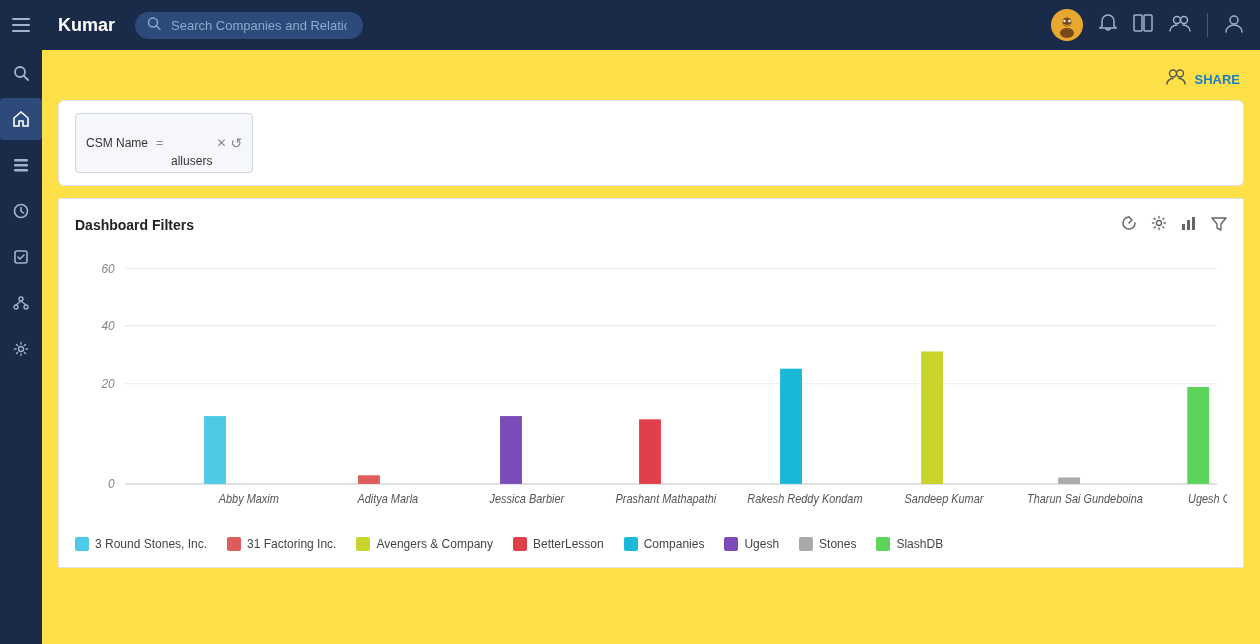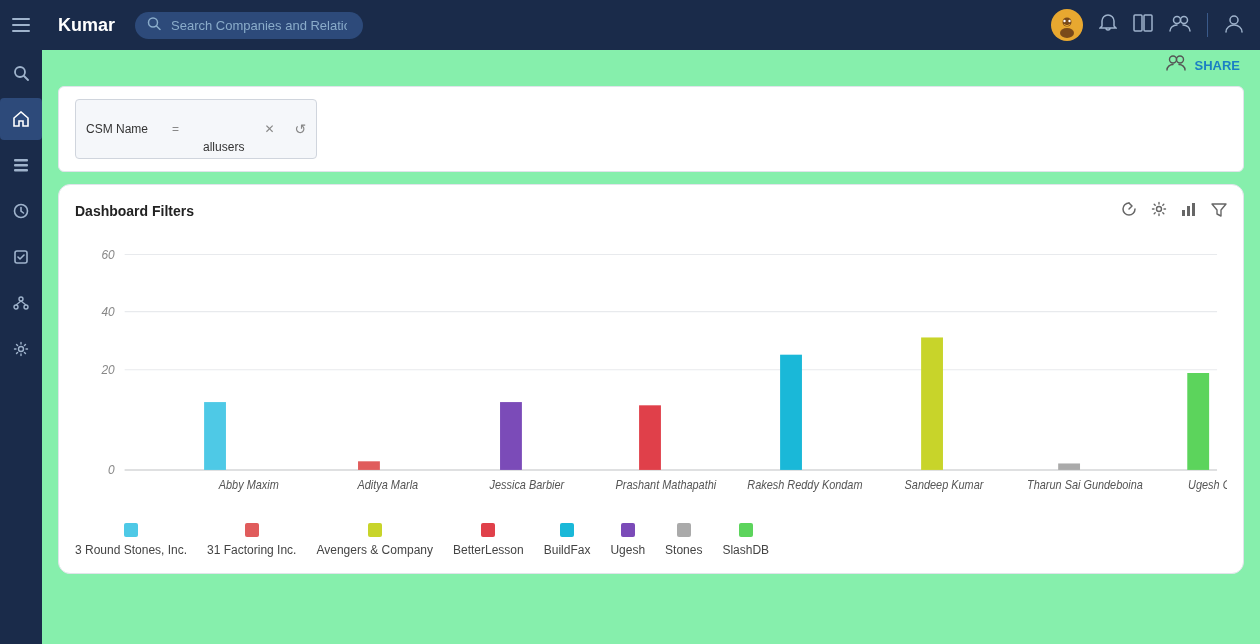--- a/index.html
+++ b/index.html
@@ -117,22 +117,22 @@
     .topnav-divider {
       width: 1px;
       height: 24px;
       background: #3a5a8a;
     }
 
     
     .content {
       flex: 1;
       overflow-y: auto;
-      padding: 4px 16px;
-      background: #86efac;
+      padding: 18px 16px;
+      background: #fde047;
     }
 
     
     .top-bar {
       display: flex;
       justify-content: flex-end;
       align-items: center;
       margin-bottom: 10px;
       padding-right: 4px;
     }
@@ -153,38 +153,38 @@
       border-radius: 6px;
       padding: 12px 16px;
       margin-bottom: 12px;
       display: flex;
       align-items: center;
       gap: 8px;
     }
     .filter-chip {
       display: flex;
       align-items: center;
-      gap: 20px;
+      gap: 4px;
       background: #f5f7fa;
       border: 1px solid #d0d5dd;
       border-radius: 4px;
       padding: 4px 10px;
       font-size: 12px;
       color: #333;
     }
     .filter-chip .filter-eq { color: #888; margin: 0 4px; }
     .filter-chip .filter-val { color: #333; font-weight: 500; margin-top: 36px; }
     .filter-icon { color: #888; font-size: 12px; cursor: pointer; }
     .filter-reset { color: #888; font-size: 14px; cursor: pointer; }
 
     
     .dashboard-panel {
       background: #fff;
       border: 1px solid #e0e4ea;
-      border-radius: 12px;
+      border-radius: 2px;
       padding: 16px;
     }
     .panel-header {
       display: flex;
       align-items: center;
       justify-content: space-between;
       margin-bottom: 12px;
     }
     .panel-title {
       font-size: 14px;
@@ -220,21 +220,20 @@
       flex-wrap: wrap;
       gap: 12px 20px;
       margin-top: 10px;
       font-size: 12px;
       color: #444;
     }
     .legend-item {
       display: flex;
       align-items: center;
       gap: 6px;
-      flex-direction: column;
     }
     .legend-dot {
       width: 14px;
       height: 14px;
       border-radius: 2px;
       flex-shrink: 0;
     }
   </style>
 </head>
 <body>
@@ -460,21 +459,21 @@
         <div class="legend-item">
           <div class="legend-dot" style="background:#c8d42a"></div>
           <span>Avengers &amp; Company</span>
         </div>
         <div class="legend-item">
           <div class="legend-dot" style="background:#e0404a"></div>
           <span>BetterLesson</span>
         </div>
         <div class="legend-item">
           <div class="legend-dot" style="background:#1ab8d8"></div>
-          <span>BuildFax</span>
+          <span>Companies</span>
         </div>
         <div class="legend-item">
           <div class="legend-dot" style="background:#7b4bb8"></div>
           <span>Ugesh</span>
         </div>
         <div class="legend-item">
           <div class="legend-dot" style="background:#aaaaaa"></div>
           <span>Stones</span>
         </div>
         <div class="legend-item">

